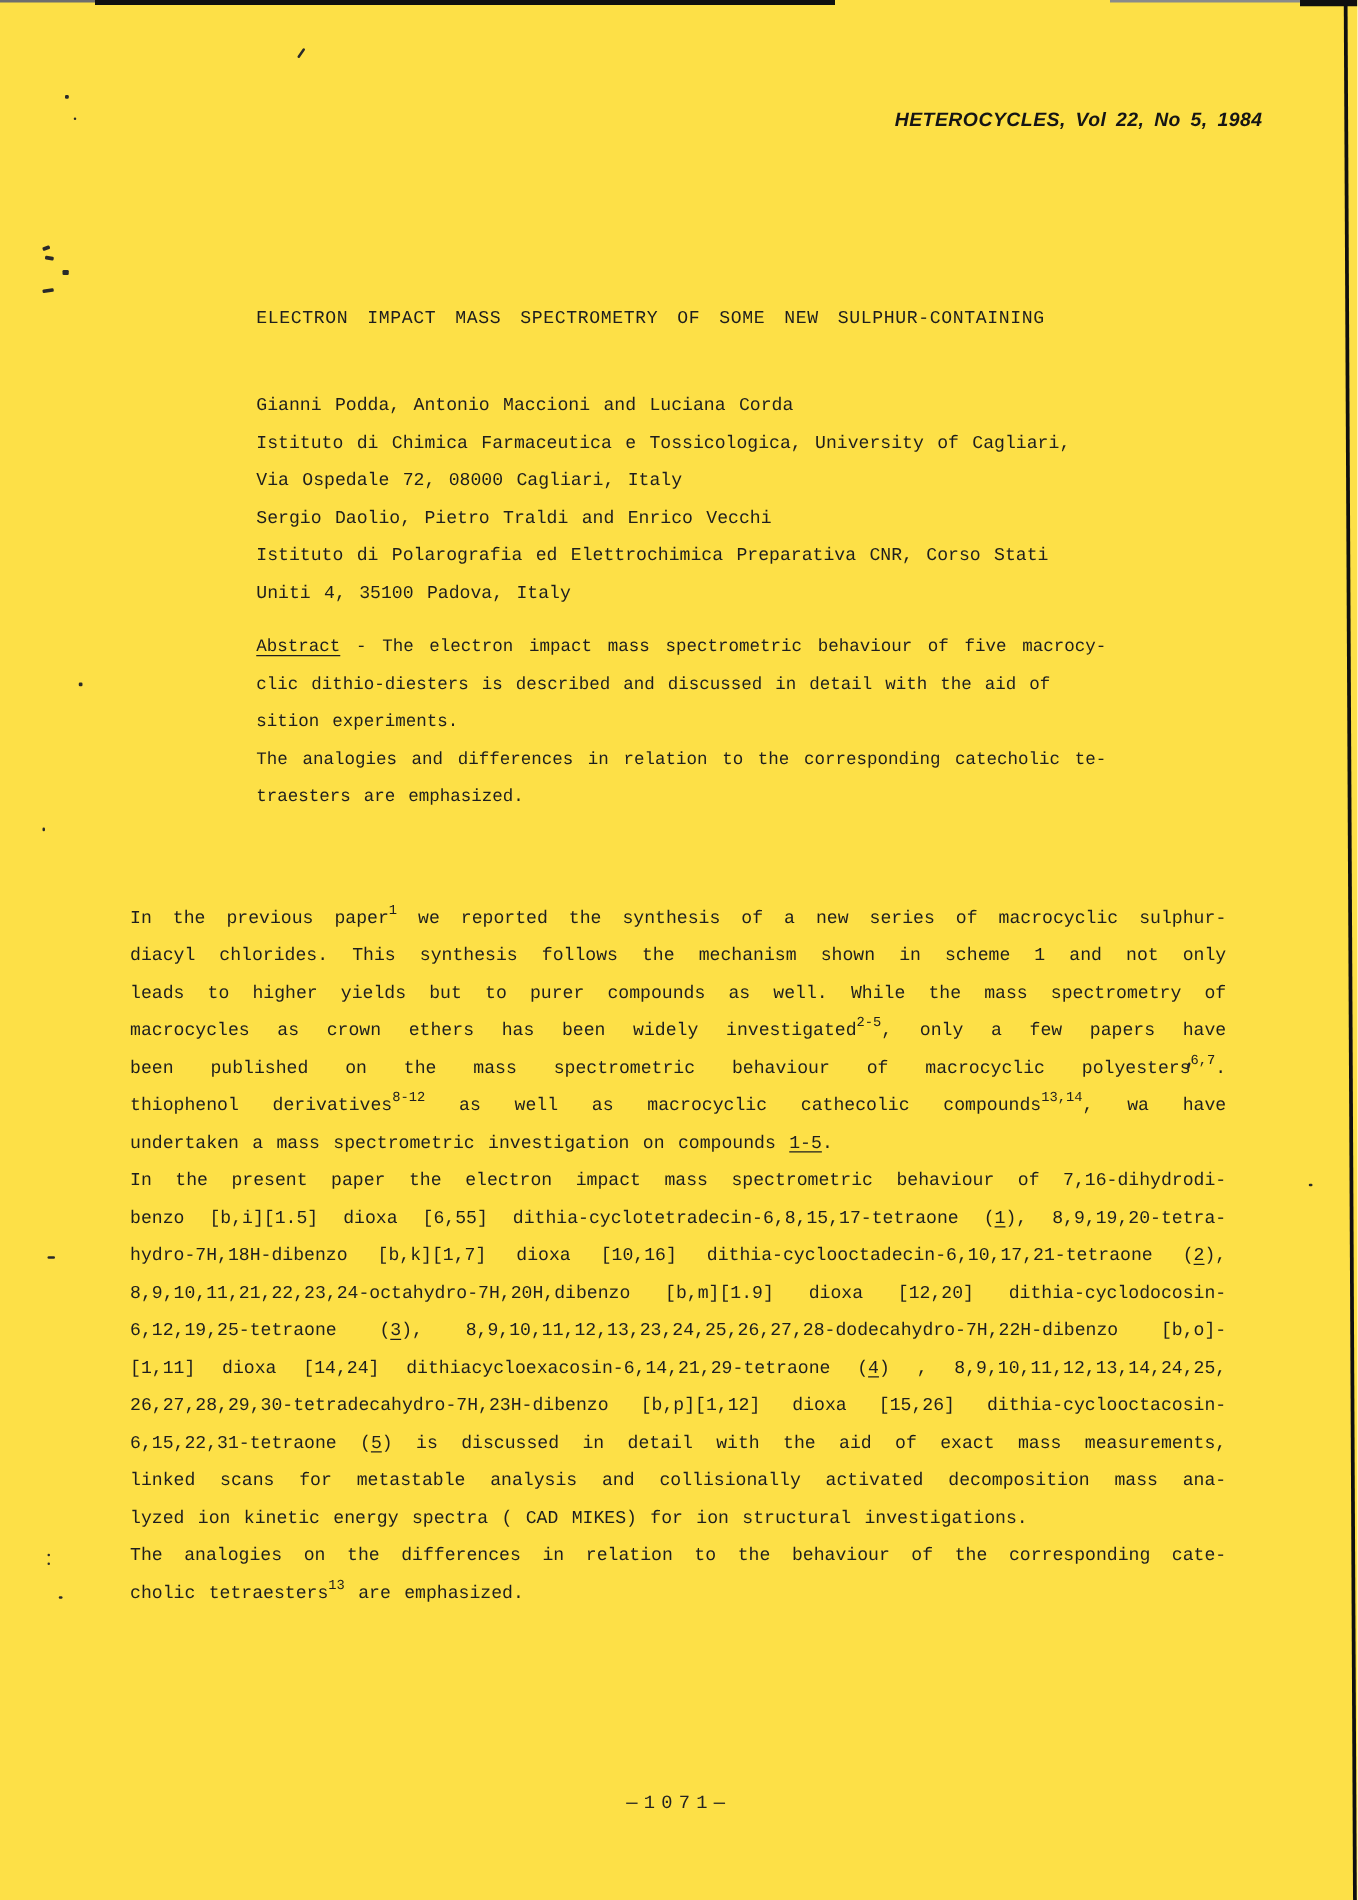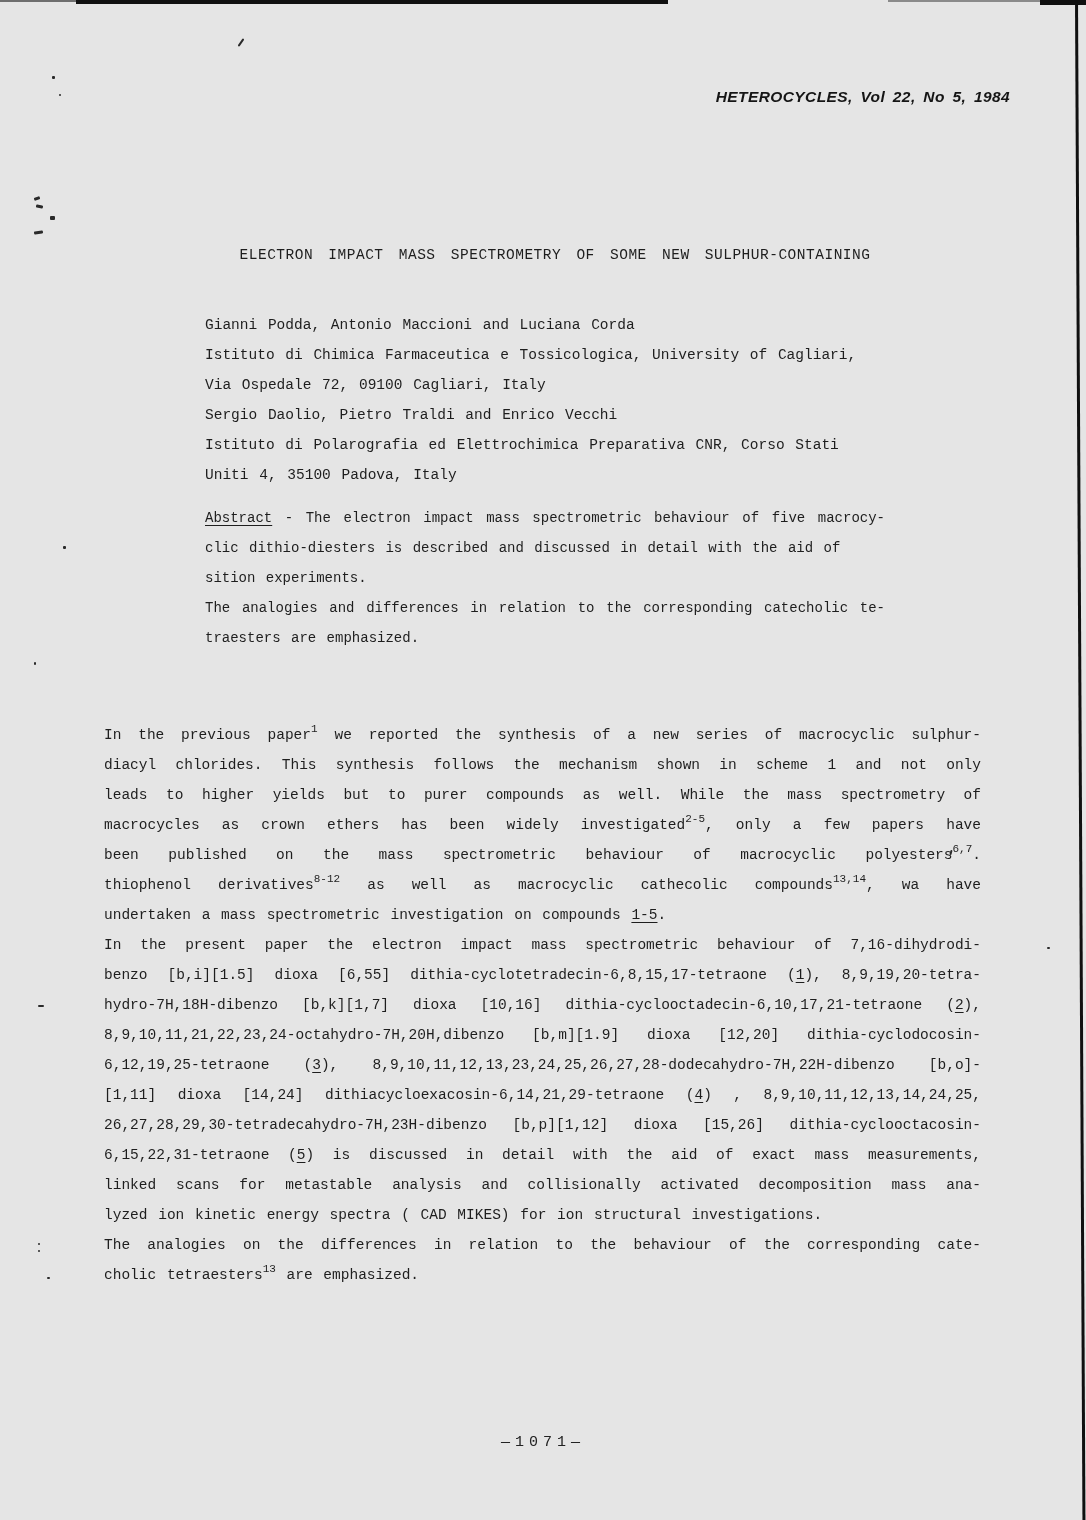--- a/index.html
+++ b/index.html
@@ -1,18 +1,18 @@
 <!DOCTYPE html>
 <html><head>
 <meta charset="utf-8">
 <style>
   html,body { margin:0; padding:0; background:#ffffff; }
   .page {
     position:relative; width:1086px; height:1520px;
-    background:#e5e5e5; overflow:hidden;
+    background:#fde047; overflow:hidden;
     font-family:"Liberation Mono","DejaVu Sans Mono",monospace;
     color:#1e1e1e;
   }
   
   .edge { position:absolute; background:#101010; }
   .edge.top-a { left:0;   top:4; width:78px;  height:2px; background:#6e6e6e; }
   .edge.top-b { left:76px; top:2; width:592px; height:4px; }
   .edge.top-c { left:888px; top:4; width:158px; height:2px; background:#8a8a8a; }
   .edge.top-d { left:1040px; top:3; width:46px; height:5px; }
   .edge.right-v { left:1075px; top:-2px; width:3px; height:1526px; transform:rotate(-0.28deg); transform-origin:top center; }
@@ -20,21 +20,21 @@
   .journal-header {
     position:absolute; top:88px; right:76px;
     font-family:"Liberation Sans","DejaVu Sans",sans-serif;
     font-style:italic; font-weight:700; font-size:15.5px; color:#151515;
     letter-spacing:0.4px; word-spacing:3px;
   }
 
   .tline { height:30px; line-height:30px; font-size:14.5px; white-space:normal; word-spacing:2px; }
   .just  { text-align:justify; text-align-last:justify; }
 
-  .title-block  { position:absolute; left:205px; top:240px; width:700px;text-align:center; }
+  .title-block  { position:absolute; left:205px; top:240px; width:700px; }
   .title-block .tline { letter-spacing:0.5px; word-spacing:6px; font-weight:500; }
 
   .author-block { position:absolute; left:205px; top:310px; width:740px; }
 
   .abstract-block { position:absolute; left:205px; top:503px; width:680px; }
   .abstract-block .tline { font-size:14px; }
 
   .body-block { position:absolute; left:104px; top:720px; width:877px; }
 
   sup { font-size:11px; line-height:0; vertical-align:7px; letter-spacing:0; }
@@ -61,21 +61,21 @@
 
   <div class="journal-header">HETEROCYCLES, Vol 22, No 5, 1984</div>
 
   <div class="title-block">
     <div class="tline">ELECTRON IMPACT MASS SPECTROMETRY OF SOME NEW SULPHUR-CONTAINING</div>
   </div>
 
   <div class="author-block" id="authors">
       <div class="tline">Gianni Podda, Antonio Maccioni and Luciana Corda</div>
       <div class="tline">Istituto di Chimica Farmaceutica e Tossicologica, University of Cagliari,</div>
-      <div class="tline">Via Ospedale 72, 09100 Cagliari, Italy</div>
+      <div class="tline">Via Ospedale 72, 08000 Cagliari, Italy</div>
       <div class="tline">Sergio Daolio, Pietro Traldi and Enrico Vecchi</div>
       <div class="tline">Istituto di Polarografia ed Elettrochimica Preparativa CNR, Corso Stati</div>
       <div class="tline">Uniti 4, 35100 Padova, Italy</div>
     </div>
 
   <div class="abstract-block" id="abstract">
       <div class="tline just"><span class="und">Abstract</span><span> - The electron impact mass spectrometric behaviour of five macrocy-</span></div>
       <div class="tline"><span>clic dithio-diesters is described and discussed in detail with the aid of</span></div>
       <div class="tline"><span>sition experiments.</span></div>
       <div class="tline just"><span>The analogies and differences in relation to the corresponding catecholic te-</span></div>

